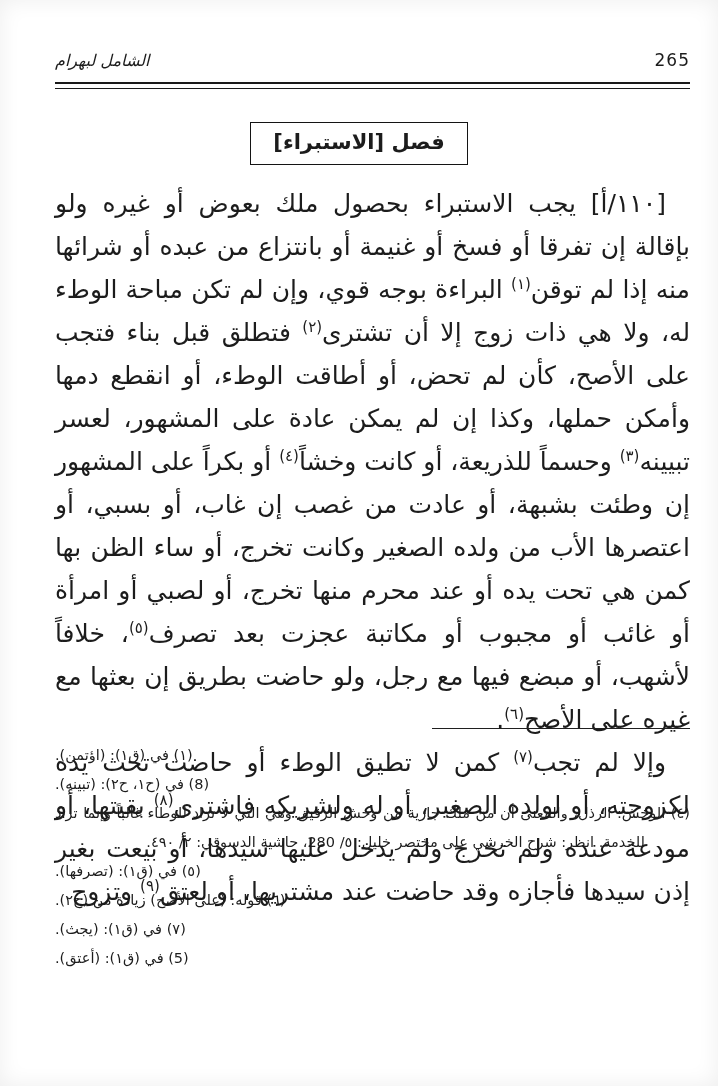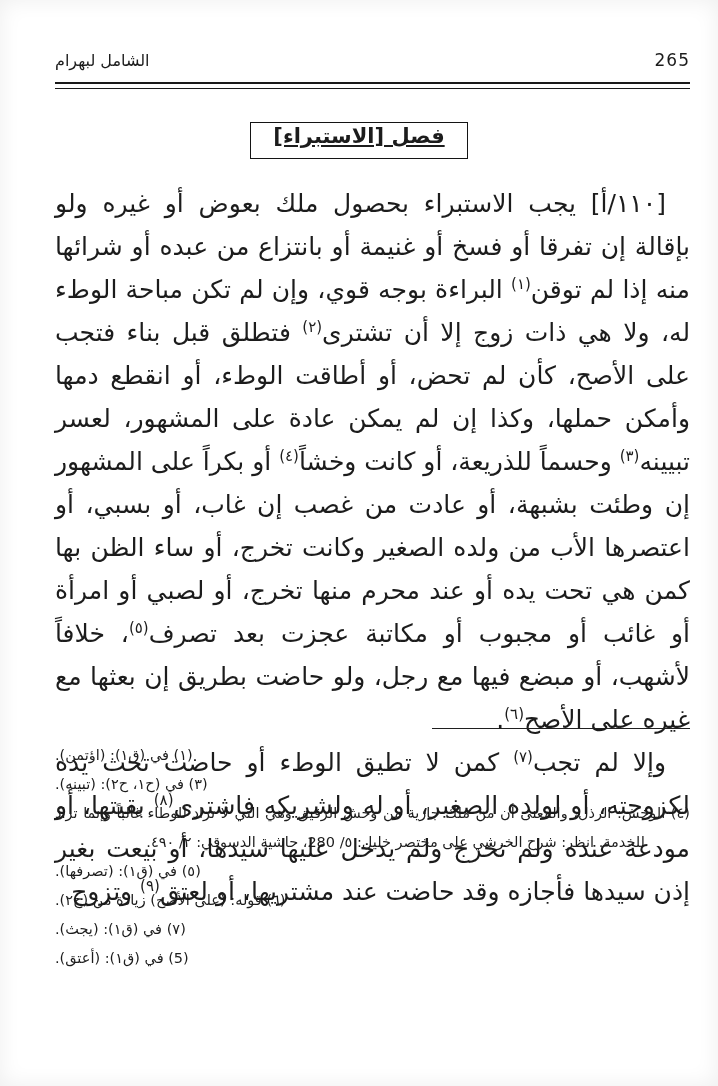--- a/index.html
+++ b/index.html
@@ -23,45 +23,44 @@
     position: absolute;
     top: 50px;
     right: 28px;
     left: 55px;
     display: flex;
     justify-content: space-between;
     align-items: baseline;
     font-size: 17px;
   }
   .page-number { letter-spacing: 1px; }
-  .book-title  { font-size: 16px; }
+  .book-title  { font-size: 16px; font-style: italic; }
   .header-rule {
     position: absolute;
     top: 82px;
     right: 28px;
     left: 55px;
     height: 4px;
     border-top: 2px solid #1a1a1a;
     border-bottom: 1px solid #1a1a1a;
   }
   
   .section-title-wrap {
     position: absolute;
     top: 122px;
     right: 0;
     left: 0;
     text-align: center;
   }
   .section-title-box {
     display: inline-block;
     border: 1.5px solid #141414;
-    padding: 1px 22px 10px;
+    padding: 7px 22px 10px;
     font-size: 21px;
     font-weight: bold;
-    text-decoration: underline;
   }
   
   .body-text {
     position: absolute;
     top: 182px;
     right: 28px;
     left: 55px;
     text-align: justify;
     font-size: 25px;
     line-height: 43px;
@@ -116,21 +115,21 @@
   </div>
 
   <div class="body-text">
     <p>[١١٠/أ] يجب الاستبراء بحصول ملك بعوض أو غيره ولو بإقالة إن تفرقا أو فسخ أو غنيمة أو بانتزاع من عبده أو شرائها منه إذا لم توقن<sup class="fn-ref">(١)</sup> البراءة بوجه قوي، وإن لم تكن مباحة الوطء له، ولا هي ذات زوج إلا أن تشترى<sup class="fn-ref">(٢)</sup> فتطلق قبل بناء فتجب على الأصح، كأن لم تحض، أو أطاقت الوطء، أو انقطع دمها وأمكن حملها، وكذا إن لم يمكن عادة على المشهور، لعسر تبيينه<sup class="fn-ref">(٣)</sup> وحسماً للذريعة، أو كانت وخشاً<sup class="fn-ref">(٤)</sup> أو بكراً على المشهور إن وطئت بشبهة، أو عادت من غصب إن غاب، أو بسبي، أو اعتصرها الأب من ولده الصغير وكانت تخرج، أو ساء الظن بها كمن هي تحت يده أو عند محرم منها تخرج، أو لصبي أو امرأة أو غائب أو مجبوب أو مكاتبة عجزت بعد تصرف<sup class="fn-ref">(٥)</sup>، خلافاً لأشهب، أو مبضع فيها مع رجل، ولو حاضت بطريق إن بعثها مع غيره على الأصح<sup class="fn-ref">(٦)</sup>.</p>
     <p>وإلا لم تجب<sup class="fn-ref">(٧)</sup> كمن لا تطيق الوطء أو حاضت تحت يده لكزوجته، أو لولده الصغير، أو له ولشريكه فاشترى<sup class="fn-ref">(٨)</sup> بقيتها، أو مودعة عنده ولم تخرج ولم يدخل عليها سيدها، أو بيعت بغير إذن سيدها فأجازه وقد حاضت عند مشتريها، أو لعتق<sup class="fn-ref">(٩)</sup> وتزوج</p>
   </div>
 
   <div class="footnotes">
     <div class="footnote-rule"></div>
     <div class="footnote">(١) في (ق١): (اؤتمن).</div>
-    <div class="footnote">(٣) في (ح١، ح٢): (تبينه).</div>
+    <div class="footnote">(8) في (ح١، ح٢): (تبينه).</div>
     <div class="footnote footnote-long">(٤) الوخش: الرذل، والمعنى أن من ملك جارية من وخش الرقيق وهي التي لا تراد للوطاء غالباً وإنما تراد للخدمة. انظر: شرح الخرشي على مختصر خليل: ٥/ 280، حاشية الدسوقي: ٢/ ٤٩٠.</div>
     <div class="footnote">(٥) في (ق١): (تصرفها).</div>
     <div class="footnote">(٦) قوله: (على الأصح) زيادة من (ح٢).</div>
     <div class="footnote">(٧) في (ق١): (يجث).</div>
     <div class="footnote">(5) في (ق١): (أعتق).</div>
   </div>
 
 </div>
 
 </body></html>

